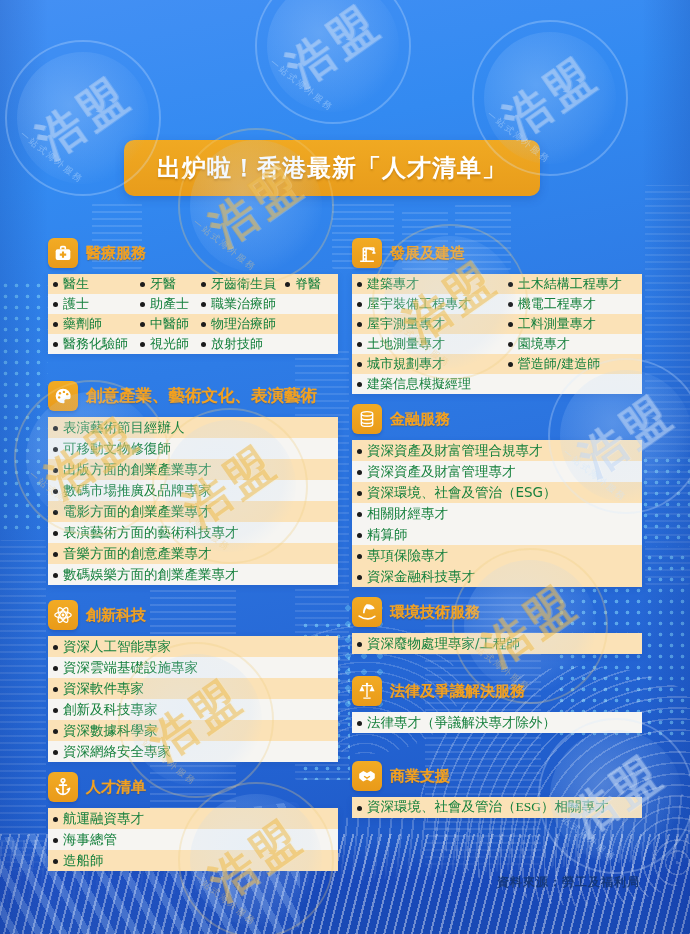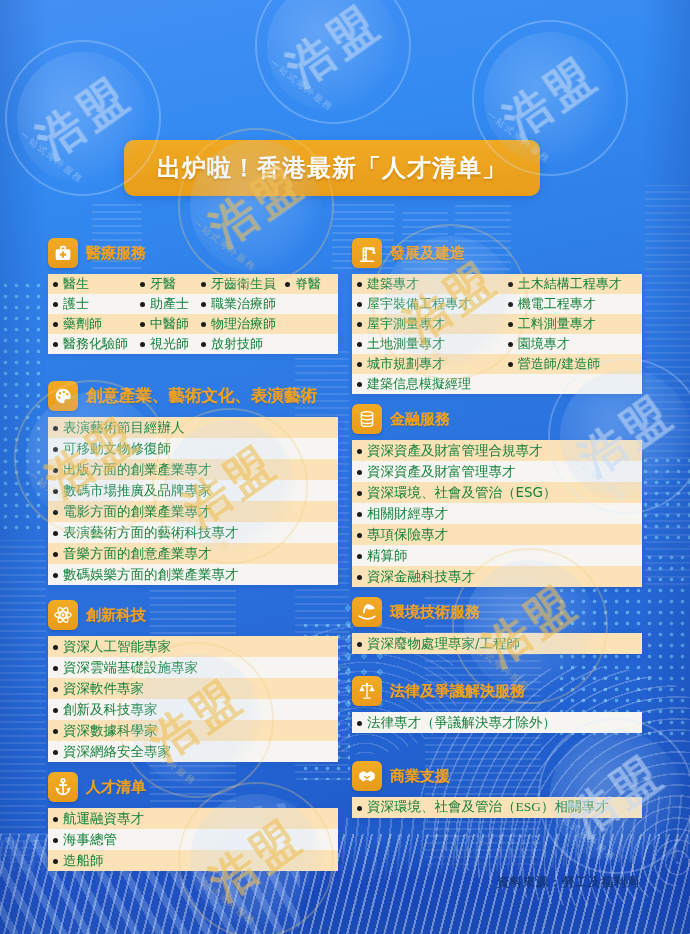--- a/index.html
+++ b/index.html
@@ -443,30 +443,30 @@
               <span class="dot"></span>
               <span class="lab">資深環境、社會及管治（ESG）</span>
             </span>
           </div>
           <div class="row row-alt">
             <span class="cell cell1">
               <span class="dot"></span>
               <span class="lab">相關財經專才</span>
             </span>
           </div>
+          <div class="row row-alt">
+            <span class="cell cell1">
+              <span class="dot"></span>
+              <span class="lab">精算師</span>
+            </span>
+          </div>
           <div class="row row-main">
             <span class="cell cell1">
               <span class="dot"></span>
               <span class="lab">專項保險專才</span>
-            </span>
-          </div>
-          <div class="row row-alt">
-            <span class="cell cell1">
-              <span class="dot"></span>
-              <span class="lab">精算師</span>
             </span>
           </div>
           <div class="row row-main">
             <span class="cell cell1">
               <span class="dot"></span>
               <span class="lab">資深金融科技專才</span>
             </span>
           </div>
         </div>
       </section>

